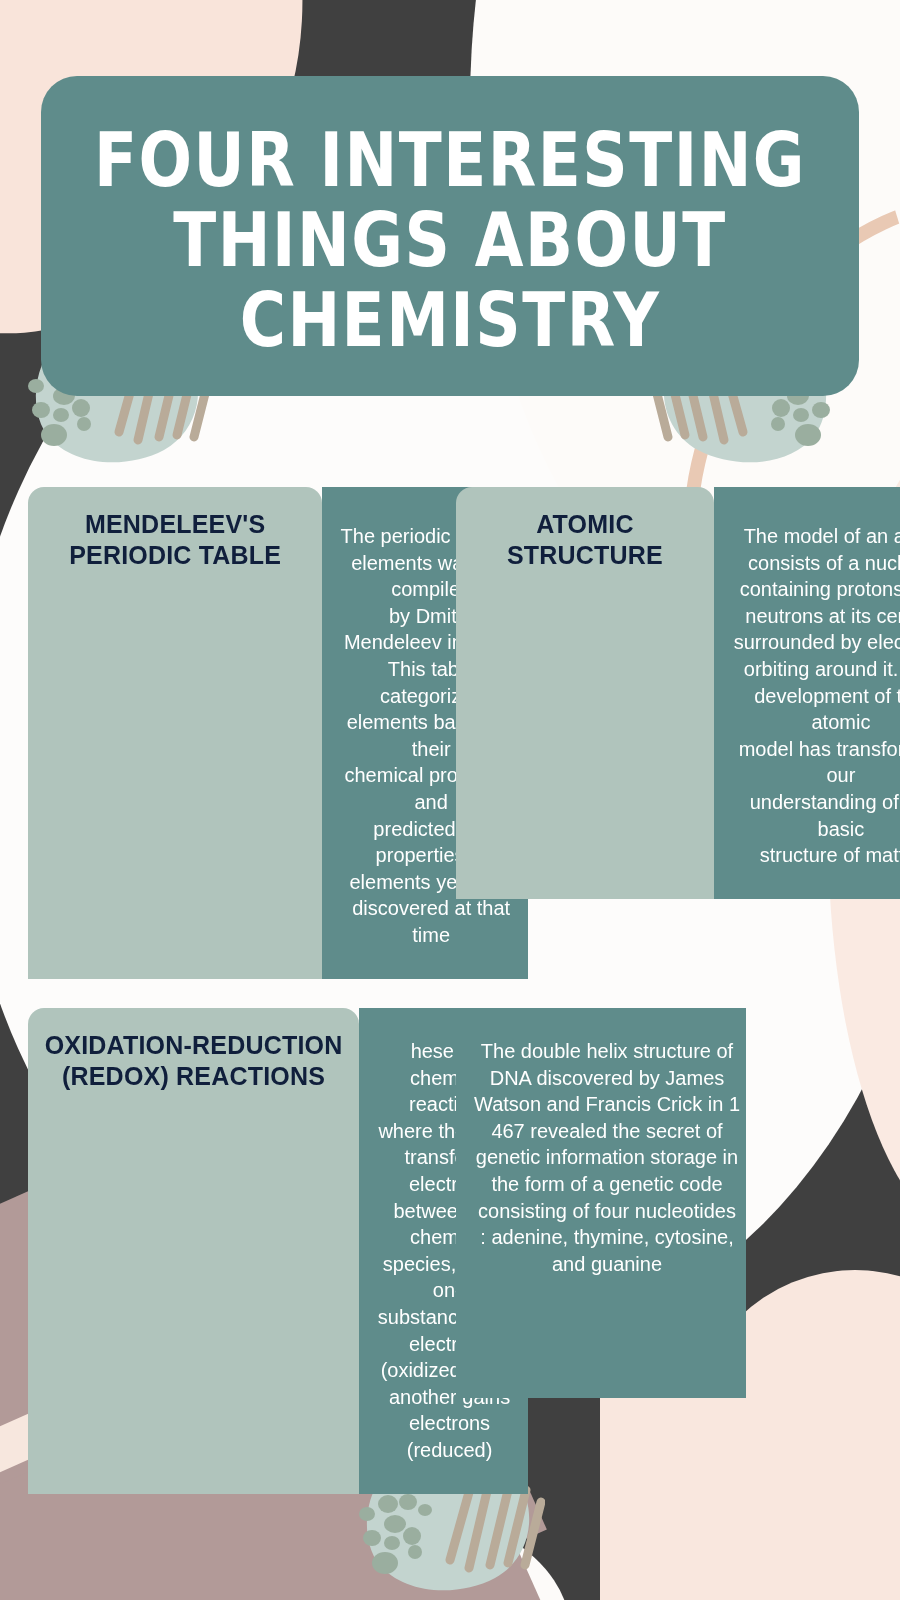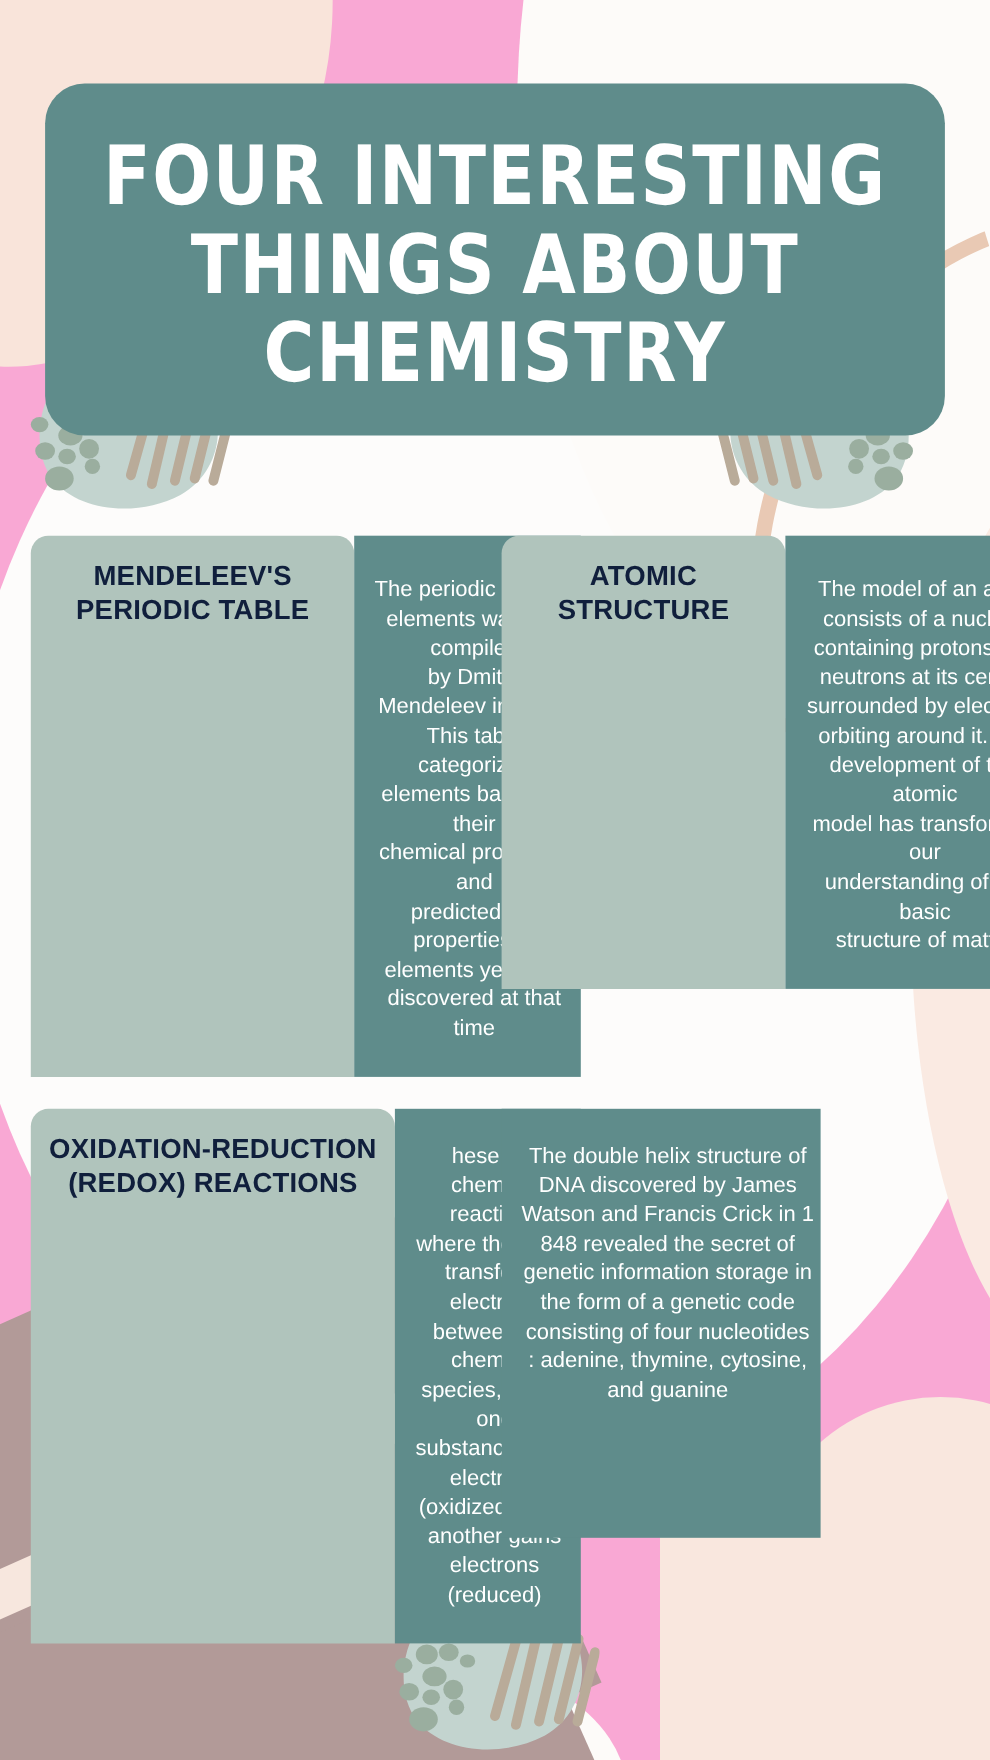--- a/index.html
+++ b/index.html
@@ -14,21 +14,21 @@
     overflow: hidden;
     position: relative;
   }
 
   #poster {
     position: absolute;
     inset: 0;
     width: 900px;
     height: 1600px;
     overflow: hidden;
-    background: #f9a8d4;
+    background: #404040;
   }
 
   
   .bg-layer {
     position: absolute;
     inset: 0;
     width: 900px;
     height: 1600px;
     z-index: 0;
     pointer-events: none;
@@ -408,21 +408,21 @@
 development of this atomic
 model has transformed our
 understanding of the basic
 structure of matter</div>
     </div>
 
     <div class="card" id="card-3">
       <div class="card-body">The double helix structure of
 DNA discovered by James
 Watson and Francis Crick in 1
-848 revealed the secret of
+467 revealed the secret of
 genetic information storage in
 the form of a genetic code
 consisting of four nucleotides
 : adenine, thymine, cytosine,
 and guanine</div>
     </div>
 
   </div>
 
 </div>

